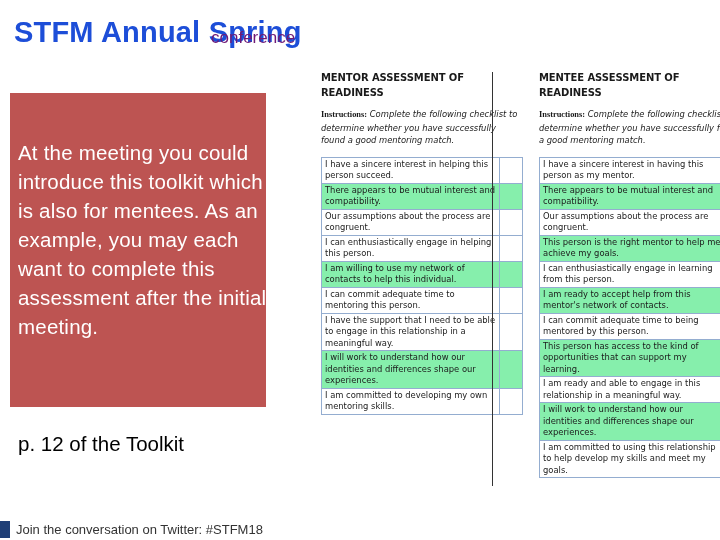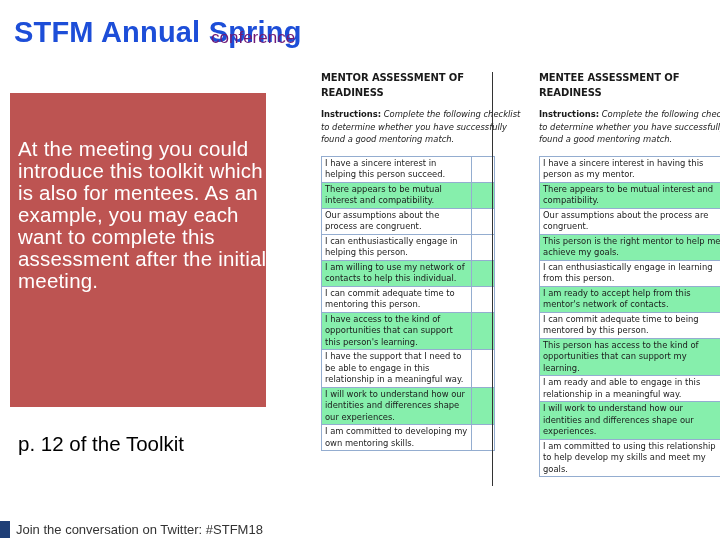--- a/index.html
+++ b/index.html
@@ -1,28 +1,28 @@
 <!DOCTYPE html>
 <html><head>
 <meta charset="utf-8">
 <style>
   html, body { margin:0; padding:0; }
   body { width:720px; height:540px; background:#ffffff; position:relative; overflow:hidden; font-family:"Liberation Sans", sans-serif; }
   .title { position:absolute; left:14px; top:16px; color:#1d4ed8; font-weight:bold; font-size:29px; letter-spacing:0.2px; line-height:32px; white-space:nowrap;text-align:right; }
   .subtitle { position:absolute; left:211px; top:29px; color:#701a75; font-size:17px; line-height:18px; }
   .redbox { position:absolute; left:10px; top:93px; width:256px; height:314px; background:#bd5452; }
-  .redtext { position:absolute; left:18px; top:138px; width:250px; color:#ffffff; font-size:20.5px; line-height:22px; letter-spacing:0.2px; }
+  .redtext { position:absolute; left:18px; top:138px; width:250px; color:#ffffff; font-size:20.5px; line-height:29px; letter-spacing:0.2px; }
   .pagenote { position:absolute; left:18px; top:432px; color:#000; font-size:20.5px; line-height:24px; }
   .footer { position:absolute; left:0; top:518px; height:22px; display:flex; align-items:center; }
   .footer .square { width:10px; height:17px; background:#1f3f77; }
   .footer .ftext { margin-left:6px; font-size:13px; color:#333; }
   .panel { position:absolute; top:70px; font-family:"DejaVu Sans", sans-serif; color:#1a1a1a; }
   .panel .ph { font-weight:bold; font-size:10px; line-height:15px; letter-spacing:-0.1px; }
   .panel .pi { margin-top:8px; font-size:8.4px; line-height:12.5px; }
-  .panel .pi b { font-weight:bold; }
+  .panel .pi b { font-weight:bold;font-family:Liberation Serif, serif; }
   .panel .pi i { font-style:italic; }
   .tbl { border-collapse:collapse; margin-top:10px; font-size:8.4px; line-height:11.5px; }
   .tbl td { border:1px solid #94add0; padding:1px 3px; vertical-align:top; }
   .tbl td.chk { width:22px; padding:0; }
   .tbl tr.alt td { background:#86efac; }
   .divider { position:absolute; width:1px; background:#333; }
 </style>
 </head>
 <body>
 
@@ -34,21 +34,21 @@
 <div class="pagenote">p. 12 of the Toolkit</div>
 
 <div class="panel" style="left:285px; width:200px;margin-left:36px;">
   <div class="ph">
     <div>MENTOR ASSESSMENT OF</div>
     <div>READINESS</div>
   </div>
   <div class="pi">
     <b>Instructions:</b> <i>Complete the following checklist to determine whether you have successfully found a good mentoring match.</i>
   </div>
-  <table class="tbl" style="width:174px;">
+  <table class="tbl" style="width:202px;">
     <tbody>
         <tr>
           <td>I have a sincere interest in helping this person succeed.</td>
           <td class="chk"></td>
         </tr>
     <tr class="alt">
           <td>There appears to be mutual interest and compatibility.</td>
           <td class="chk"></td>
         </tr>
     <tr>
@@ -58,24 +58,20 @@
     <tr>
           <td>I can enthusiastically engage in helping this person.</td>
           <td class="chk"></td>
         </tr>
     <tr class="alt">
           <td>I am willing to use my network of contacts to help this individual.</td>
           <td class="chk"></td>
         </tr>
     <tr>
           <td>I can commit adequate time to mentoring this person.</td>
-          <td class="chk"></td>
-        </tr>
-    <tr class="alt">
-          <td>I have access to the kind of opportunities that can support this person's learning.</td>
           <td class="chk"></td>
         </tr>
     <tr>
           <td>I have the support that I need to be able to engage in this relationship in a meaningful way.</td>
           <td class="chk"></td>
         </tr>
     <tr class="alt">
           <td>I will work to understand how our identities and differences shape our experiences.</td>
           <td class="chk"></td>
         </tr>

